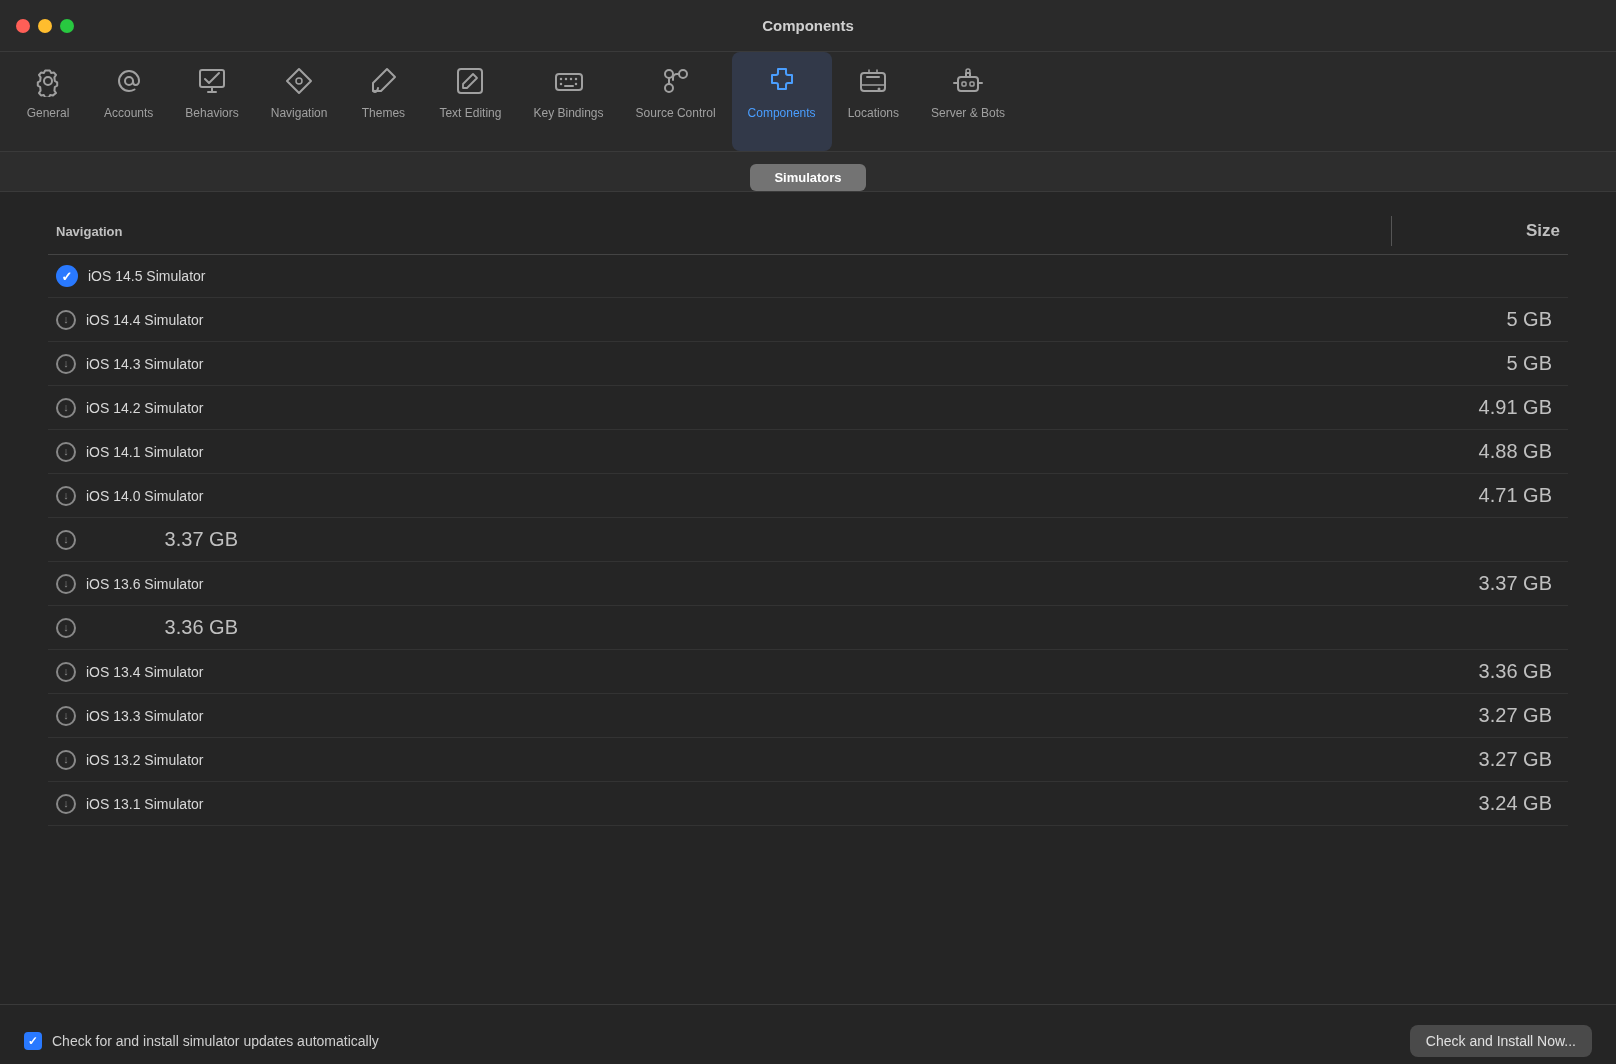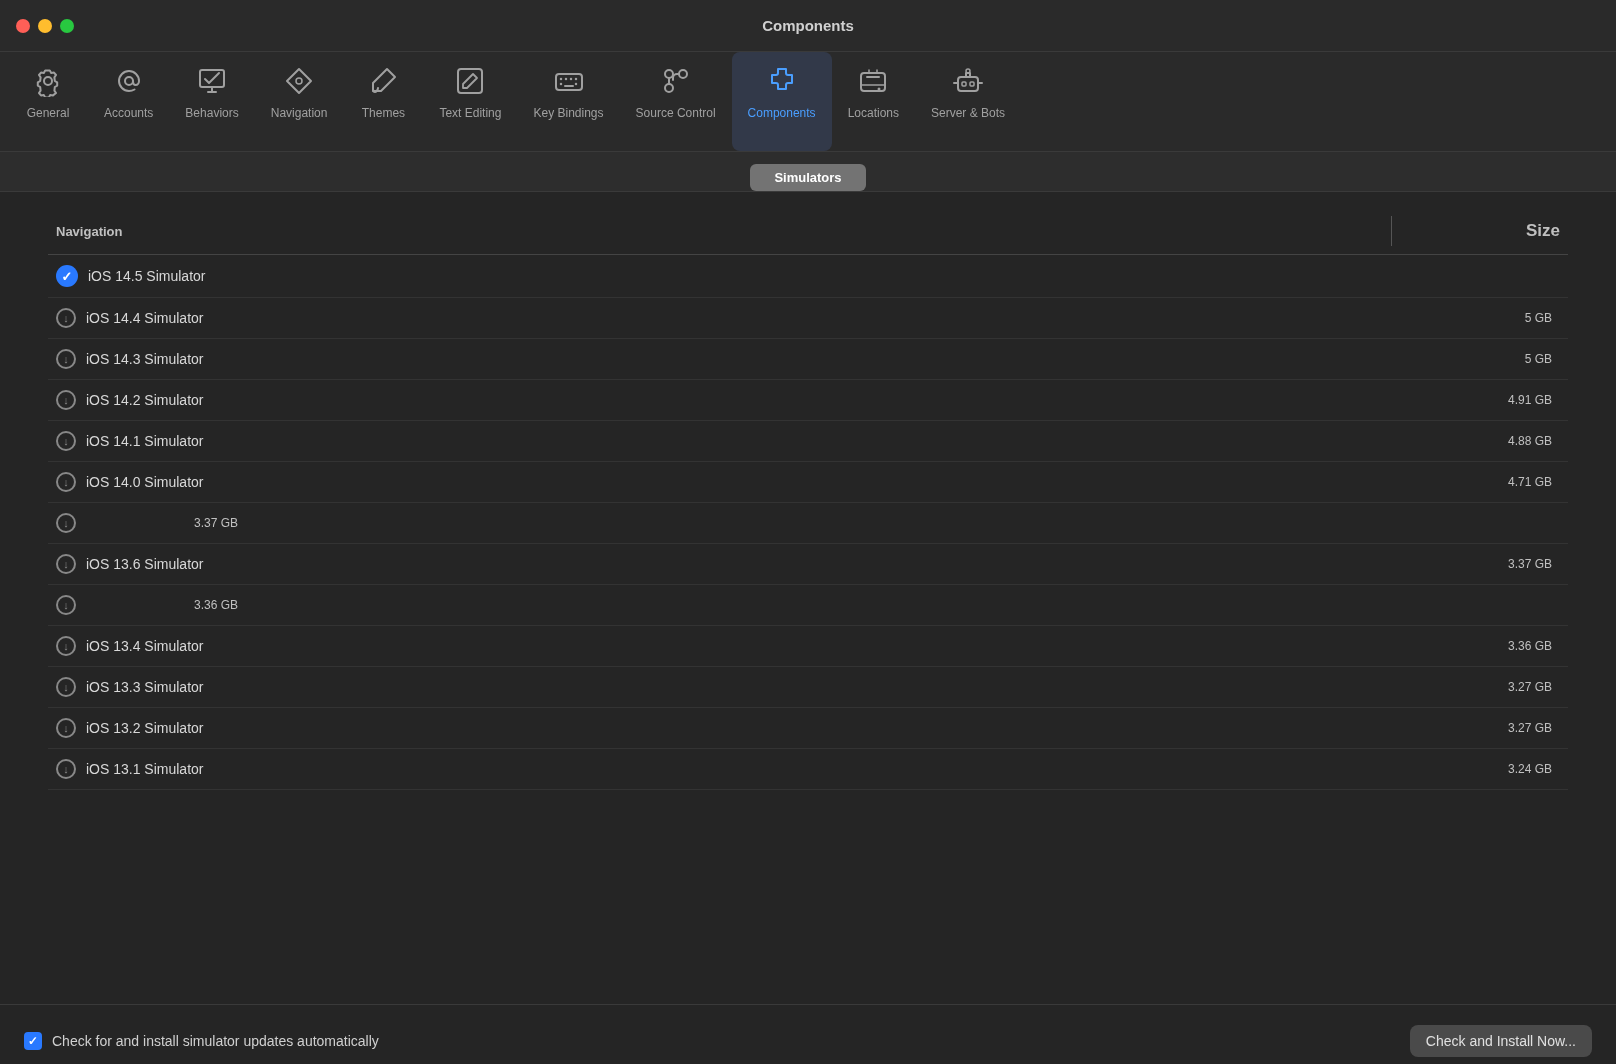--- a/index.html
+++ b/index.html
@@ -211,21 +211,21 @@
       line-height: 1;
     }
     .sim-name {
       flex: 1;
       font-size: 14px;
       color: #d8d8d8;
     }
     .sim-size {
       width: 160px;
       text-align: right;
-      font-size: 12px;
+      font-size: 20px;
       color: #c0c0c0;
       padding-right: 8px;
     }
 
     
     .bottom-bar {
       background: #252525;
       border-top: 1px solid #3a3a3a;
       height: 72px;
       display: flex;

